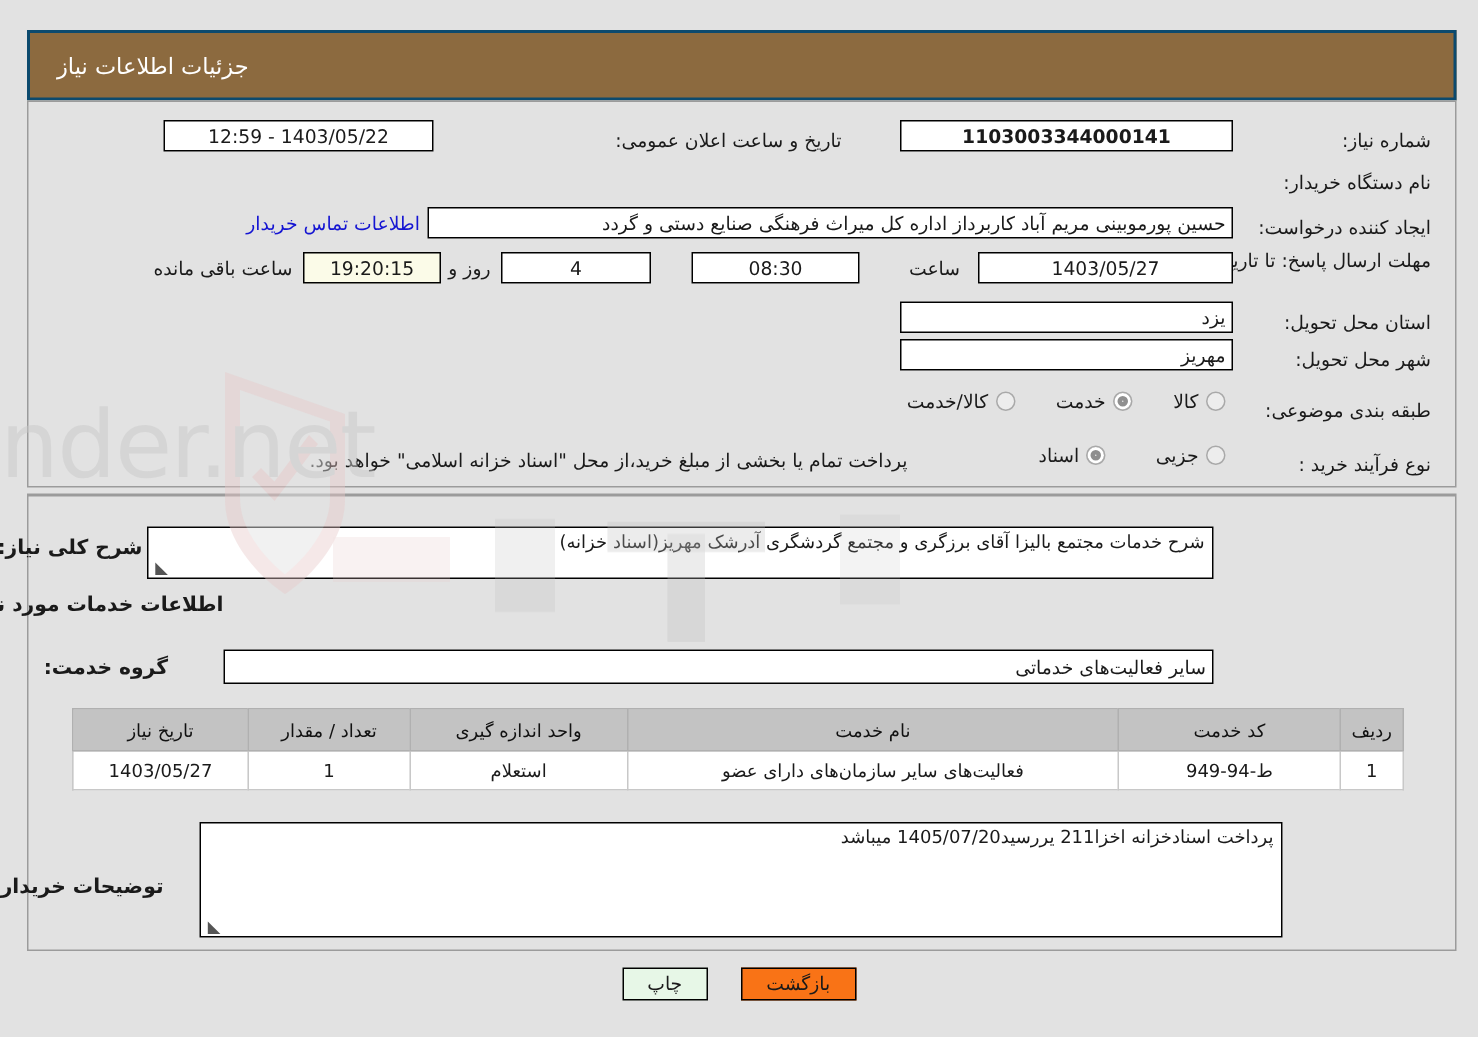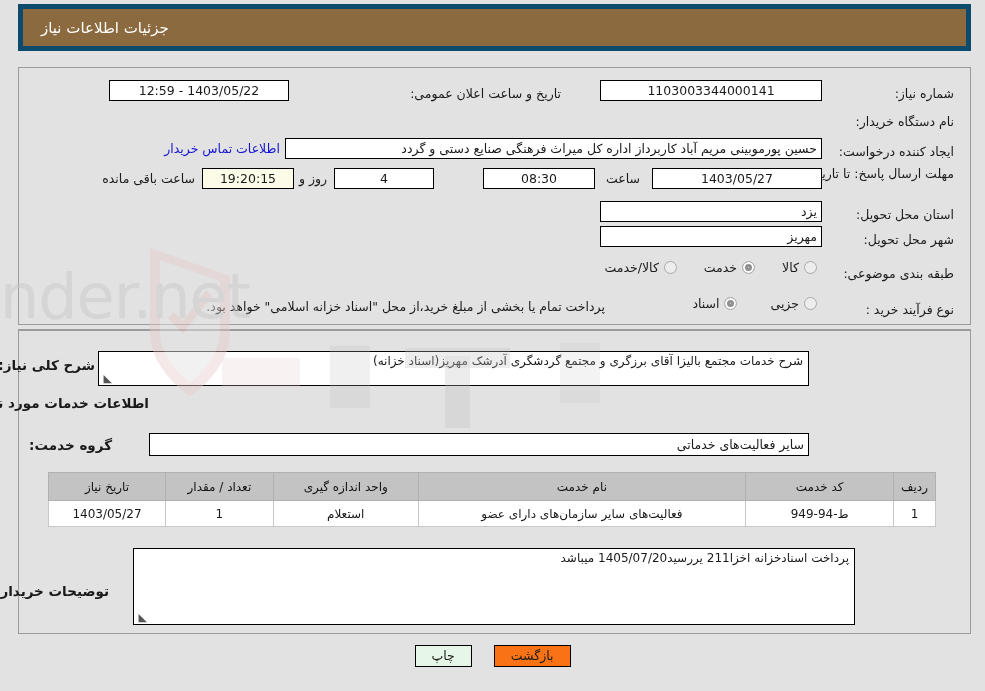--- a/index.html
+++ b/index.html
@@ -24,24 +24,24 @@
     left: 0; top: 238px;
     width: 985px; height: 200px;
     pointer-events: none;
     z-index: 2;
     opacity: .55;
   }
 
   
   .header-bar {
     position: absolute;
-    left: 18px; top: 4px;
+    left: 18px; top: 20px;
     width: 953px; height: 47px;
     background: #8c6a3f;
-    border: 5px solid #0c4a6e;
+    border: 2px solid #0c4a6e;
     display: flex;
     align-items: center;
     justify-content: flex-start;
     padding-left: 0;
     padding-right: 0;
   }
   .header-title {
     color: #ffffff;
     font-size: 15px;
     margin-right: auto;
@@ -217,21 +217,21 @@
       <path d="M330 108 L370 108 L370 170 L330 170 Z" fill="#bdbdbd" opacity="0.45"></path>
       <path d="M560 105 L600 105 L600 165 L560 165 Z" fill="#bdbdbd" opacity="0.35"></path>
     </g>
   </svg>
 
   <div class="panel"></div>
 
   <div class="row" style="top:82px; right:31px;">
     <span class="lbl">شماره نیاز:</span>
   </div>
-  <div class="fld" style="position:absolute; top:80px; right:163px; width:222px;">1103003344000141</div>
+  <div class="fld" style="position:absolute; top:80px; right:163px; width:222px;font-weight:bold;">1103003344000141</div>
 
   <div class="row" style="top:82px; right:424px;">
     <span class="lbl">تاریخ و ساعت اعلان عمومی:</span>
   </div>
   <div class="fld timerless" style="position:absolute; top:80px; right:696px; width:180px; background:#ffffff; border:1px solid #000; height:21px; line-height:19px; font-size:12.5px; text-align:center;">1403/05/22 - 12:59</div>
 
   <div class="row" style="top:110px; right:31px;">
     <span class="lbl">نام دستگاه خریدار:</span>
   </div>
 
@@ -239,21 +239,21 @@
     <span class="lbl">ایجاد کننده درخواست:</span>
   </div>
   <div class="fld right" style="position:absolute; top:138px; right:163px; width:537px;">حسین پورموبینی مریم آباد کاربرداز اداره کل میراث فرهنگی  صنایع دستی و گردد</div>
   <a class="link" style="position:absolute; top:141px; right:705px;">اطلاعات تماس خریدار</a>
 
   <div class="row" style="top:165px; right:31px; height:38px; align-items:flex-start;">
     <span class="lbl" style="line-height:17px; display:inline-block; max-width:125px;">مهلت ارسال پاسخ: تا تاریخ:</span>
   </div>
   <div class="fld" style="position:absolute; top:168px; right:163px; width:170px;">1403/05/27</div>
   <span class="lbl" style="position:absolute; top:171px; right:345px;">ساعت</span>
-  <div class="fld" style="position:absolute; top:168px; right:390px; width:112px;">08:30</div>
+  <div class="fld" style="position:absolute; top:168px; right:412px; width:112px;">08:30</div>
   <div class="fld" style="position:absolute; top:168px; right:551px; width:100px;">4</div>
   <span class="lbl" style="position:absolute; top:171px; right:658px;">روز و</span>
   <div class="fld timer" style="position:absolute; top:168px; right:691px; width:92px;">19:20:15</div>
   <span class="lbl" style="position:absolute; top:171px; right:790px;text-align:center;">ساعت باقی مانده</span>
 
   <div class="row" style="top:203px; right:31px;">
     <span class="lbl">استان محل تحویل:</span>
   </div>
   <div class="fld right" style="position:absolute; top:201px; right:163px; width:222px;">یزد</div>
 

